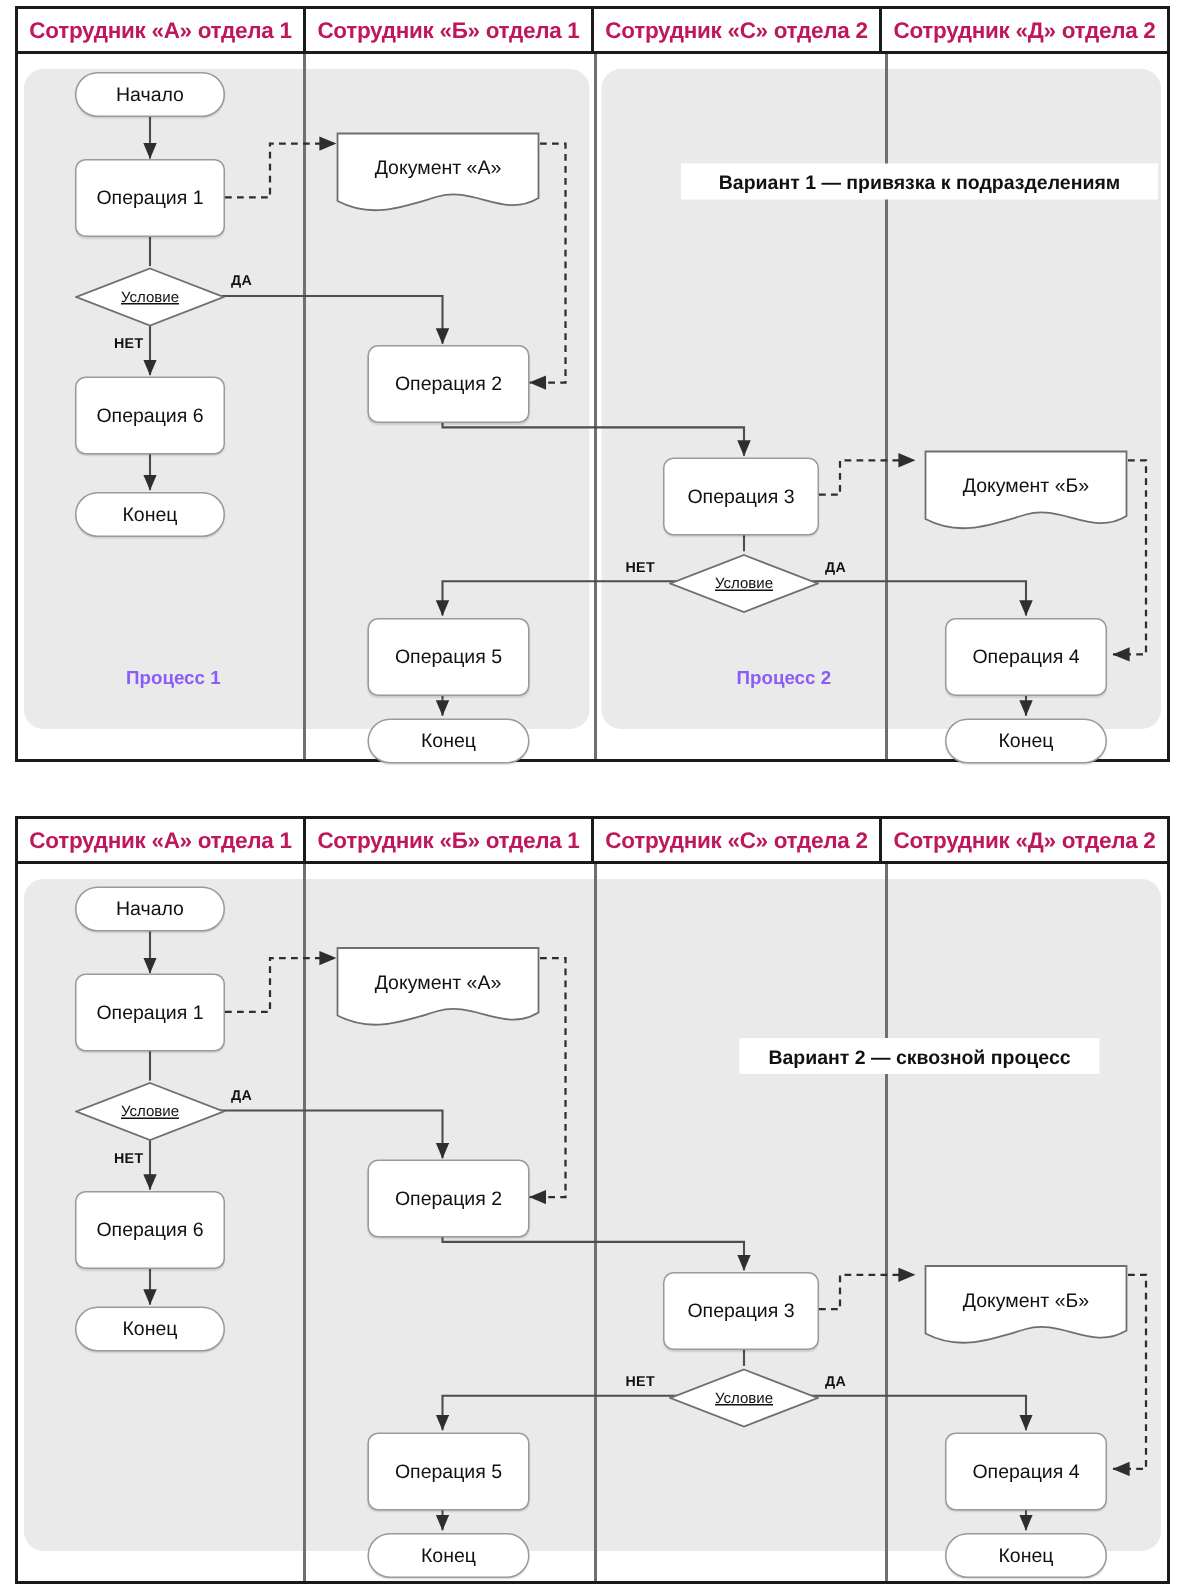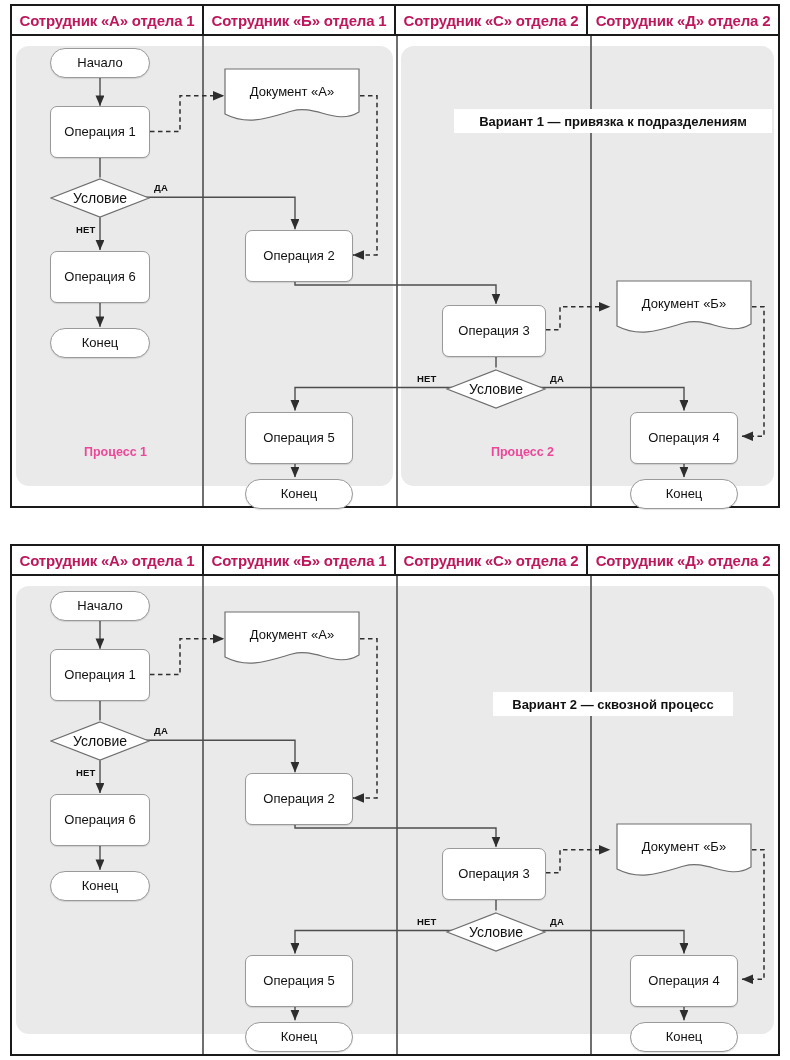--- a/index.html
+++ b/index.html
@@ -21,37 +21,37 @@
     font-size:15px;font-weight:bold;color:#be185d;letter-spacing:-0.2px;
     box-sizing:border-box;border-right:2px solid #1a1a1a;white-space:nowrap;
   }
   .lane-header:last-child{border-right:none;}
 
   .body-area{position:relative;height:calc(100% - 30px);}
   .lane-divider{position:absolute;top:0;bottom:0;width:2px;background:#6f6f6f;}
 
   
   .pool{position:absolute;background:#eaeaea;border-radius:13px;}
-  .pool-label{position:absolute;font-size:12.5px;font-weight:bold;color:#ec4899;}
+  .pool-label{position:absolute;font-size:12.5px;font-weight:bold;color:#8b5cf6;}
 
   
   .node{position:absolute;box-sizing:border-box;display:flex;align-items:center;justify-content:center;
         font-size:13px;color:#111;background:#ffffff;text-align:center;line-height:1.15;}
   .node.terminator{border:1px solid #9a9a9a;border-radius:16px;box-shadow:0 1px 1px rgba(0,0,0,.12);}
   .node.process{border:1px solid #9a9a9a;border-radius:7px;box-shadow:0 1px 1px rgba(0,0,0,.12);}
 
-  .doc{position:absolute;}
+  .doc{position:absolute;margin-top:20px;}
   .doc svg{display:block;}
   .doc .doc-text{position:absolute;left:0;right:0;top:0;height:40px;display:flex;align-items:center;
                  justify-content:center;font-size:13px;color:#111;}
 
   .dec{position:absolute;}
   .dec svg{display:block;}
   .dec .dec-text{position:absolute;left:0;right:0;top:0;bottom:0;display:flex;align-items:center;
-                 justify-content:center;font-size:14px;color:#111;}
+                 justify-content:center;font-size:10px;color:#111;text-decoration:underline;}
 
   
   .elabel{position:absolute;font-size:9.5px;font-weight:bold;color:#111;letter-spacing:.2px;}
 
   
   .banner{position:absolute;background:#ffffff;display:flex;align-items:center;justify-content:center;
           font-size:13px;font-weight:bold;color:#111;white-space:nowrap;}
 
   
   .edges{position:absolute;left:0;top:0;width:100%;height:100%;overflow:visible;pointer-events:none;}

